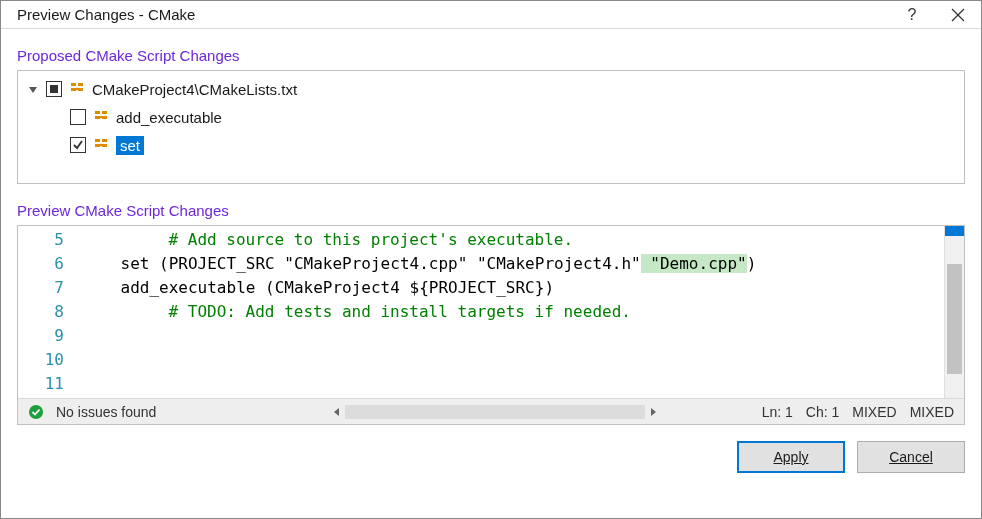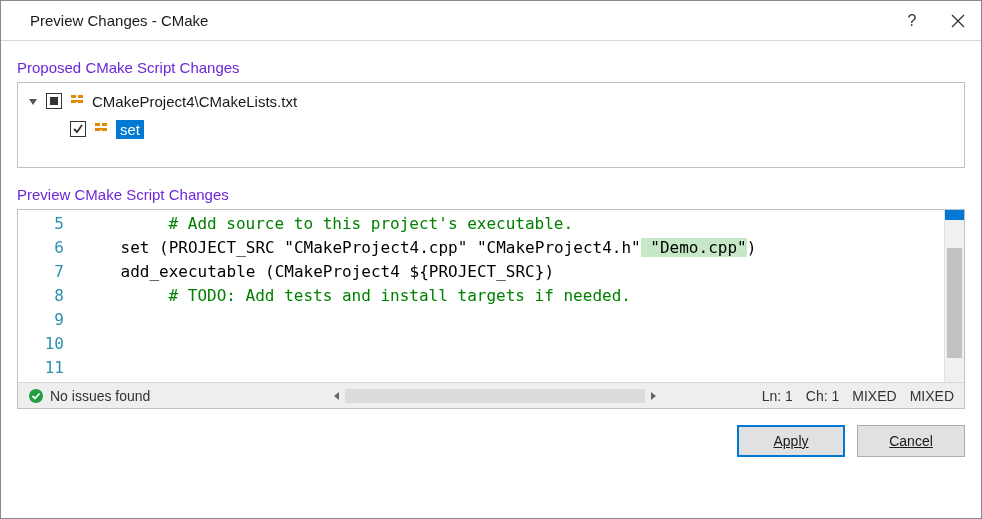--- a/index.html
+++ b/index.html
@@ -12,25 +12,25 @@
     width: 982px;
     height: 519px;
     border: 1px solid #888;
     display: flex;
     flex-direction: column;
     overflow: hidden;
   }
 
   
   .titlebar {
-    height: 40px;
-    background: #fff;
-    display: flex;
-    align-items: center;
-    padding: 0 0 0 29px;
+    height: 28px;
+    background: #fff;
+    display: flex;
+    align-items: center;
+    padding: 0 0 0 16px;
     border-bottom: 1px solid #d8d8d8;
   }
   .titlebar .title {
     font-size: 15px;
     flex: 1;
   }
   .titlebar .winbtn {
     width: 46px;
     height: 42px;
     display: flex;
@@ -155,21 +155,21 @@
     display: flex;
     align-items: center;
     font-size: 14px;
     color: #333;
     padding: 0 10px;
     gap: 8px;
   }
   .status-left {
     display: flex;
     align-items: center;
-    gap: 6px;
+    gap: 12px;
     flex: 0 0 auto;
     min-width: 220px;
   }
   .ok-icon {
     width: 16px; height: 16px;
   }
   .hscroll {
     flex: 1;
     height: 16px;
     display: flex;
@@ -241,20 +241,32 @@
         </svg>
     </span>
     <span class="checkbox tristate"></span>
     <span class="cmake-icon">
       <svg width="18" height="18" viewBox="0 0 18 18">
           <path d="M3 3 h5 v3 h-5 z M10 3 h5 v3 h-5 z M3 8 h5 v3 h-5 z M10 8 h5 v3 h-5 z" fill="#e08a00"></path>
           <circle cx="9" cy="9" r="1.2" fill="#e08a00"></circle>
         </svg>
     </span>
     <span class="tree-label">CMakeProject4\CMakeLists.txt</span>
+  </div>
+  <div class="tree-row indent1">
+    <span class="checkbox">
+      
+    </span>
+    <span class="cmake-icon">
+      <svg width="18" height="18" viewBox="0 0 18 18">
+          <path d="M3 3 h5 v3 h-5 z M10 3 h5 v3 h-5 z M3 8 h5 v3 h-5 z M10 8 h5 v3 h-5 z" fill="#e08a00"></path>
+          <circle cx="9" cy="9" r="1.2" fill="#e08a00"></circle>
+        </svg>
+    </span>
+    <span class="tree-label">add_executable</span>
   </div>
   <div class="tree-row indent1">
     <span class="checkbox checked">
       <svg width="12" height="12" viewBox="0 0 12 12">
           <path d="M2 6 L5 9 L10 2" stroke="#333" stroke-width="1.8" fill="none"></path>
         </svg>
     </span>
     <span class="cmake-icon">
       <svg width="18" height="18" viewBox="0 0 18 18">
           <path d="M3 3 h5 v3 h-5 z M10 3 h5 v3 h-5 z M3 8 h5 v3 h-5 z M10 8 h5 v3 h-5 z" fill="#e08a00"></path>

